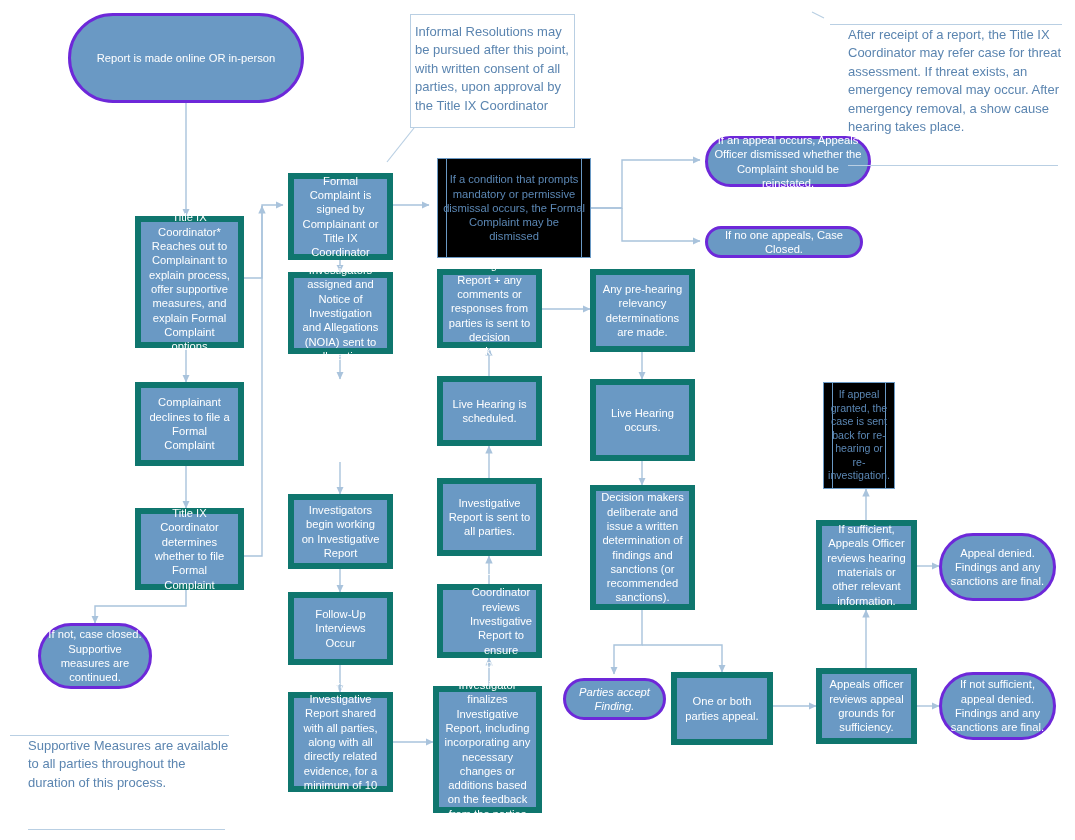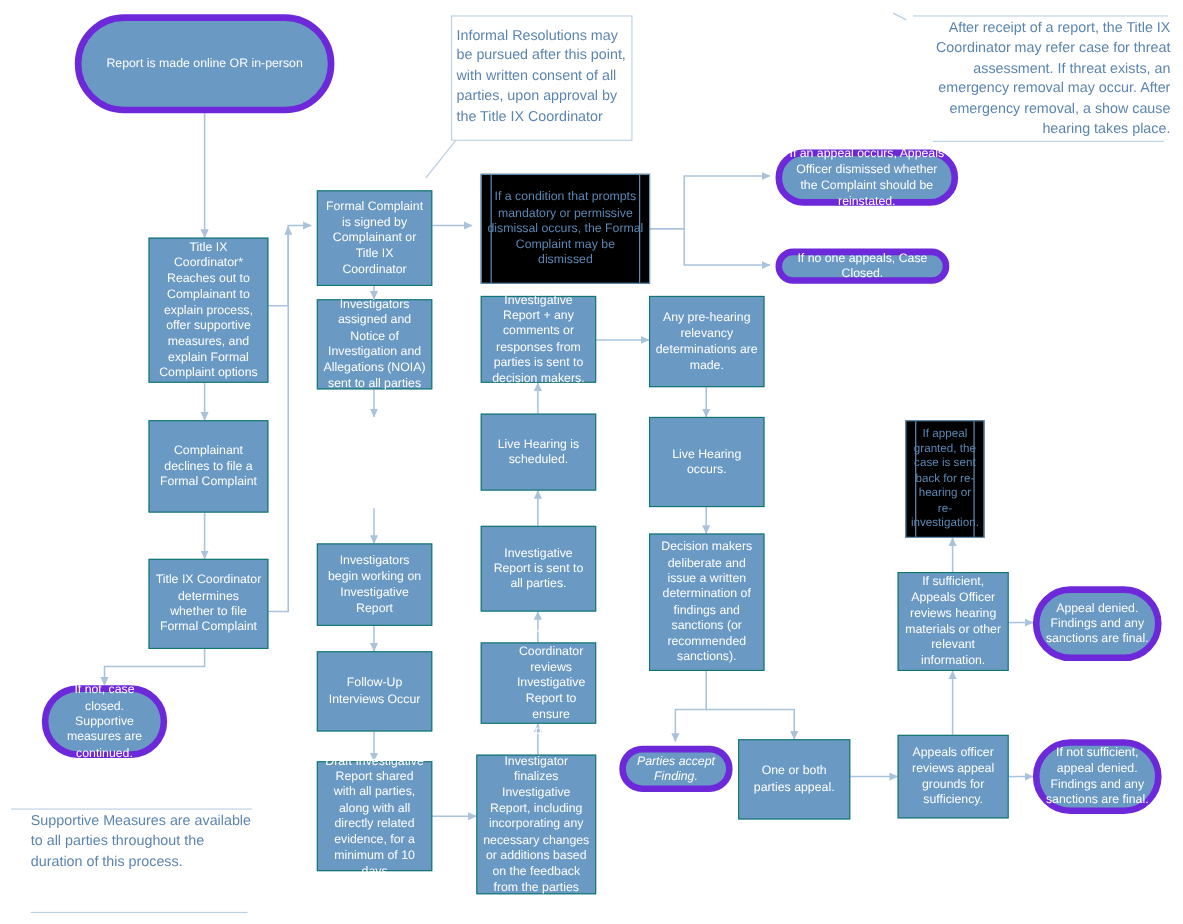--- a/index.html
+++ b/index.html
@@ -26,25 +26,25 @@
     justify-content: center;
     text-align: center;
     color: #ffffff;
     font-size: 11.2px;
     line-height: 1.28;
     padding: 3px 5px;
     z-index: 3;
   }
   .proc {
     background: #6a99c4;
-    border: 1px solid #0f766e;
+    border: 6px solid #0f766e;
   }
   .term {
     background: #6a99c4;
-    border: 6px solid #6d28d9;
+    border: 3px solid #6d28d9;
     border-radius: 999px;
   }
   
   .predef {
     background: #000000;
     border: 1px solid #6a99c4;
     color: #5b87b4;
   }
   .predef::before,
   .predef::after {
@@ -289,21 +289,21 @@
   </div>
 
   <div class="node predef" style="left:823px; top:382px; width:72px; height:107px; font-size:10.6px;">
     <span class="txt">If appeal granted, the case is sent back for re-hearing or re-investigation.</span>
   </div>
 
   <div class="note boxed" style="left:410px; top:14px; width:165px; height:114px;">
     <span class="txt">Informal Resolutions may be pursued after this point, with written consent of all parties, upon approval by the Title IX Coordinator</span>
   </div>
 
-  <div class="note underlined" style="left:822px; top:14px; width:248px; height:115px;text-align:right;">
+  <div class="note underlined" style="left:822px; top:24px; width:248px; height:142px;">
     <span class="txt">After receipt of a report, the Title IX Coordinator may refer case for threat assessment. If threat exists, an emergency removal may occur. After emergency removal, a show cause hearing takes place.</span>
   </div>
 
   <div class="note underlined" style="left:2px; top:735px; width:235px; height:95px;">
     <span class="txt">Supportive Measures are available to all parties throughout the duration of this process.</span>
   </div>
 
 </div>
 
 </body></html>

